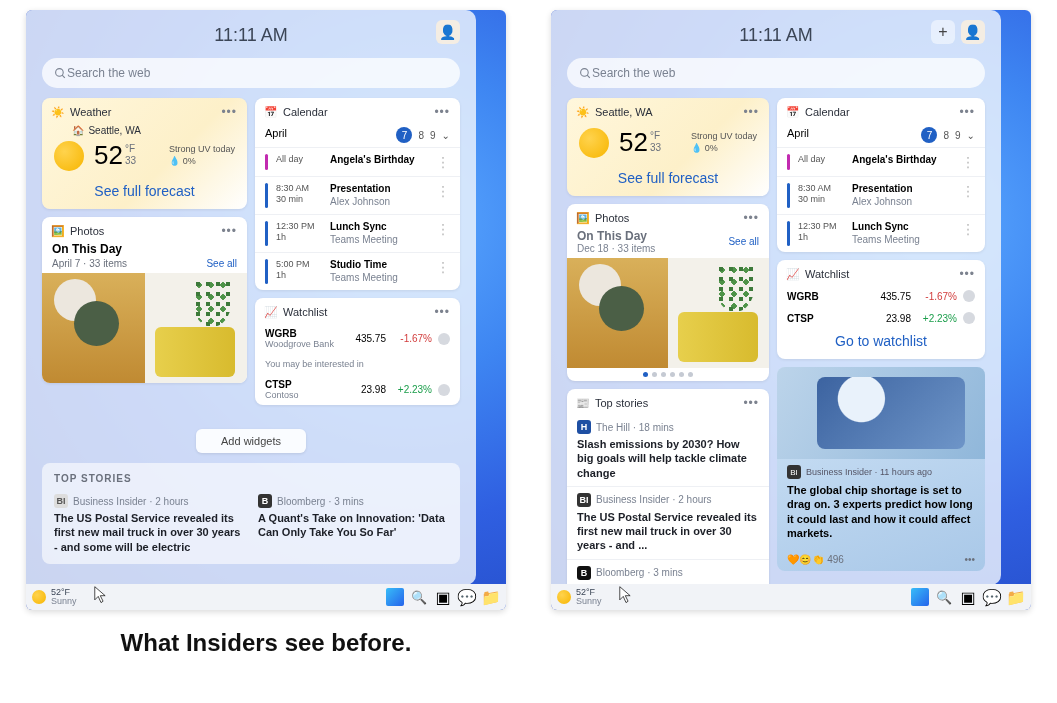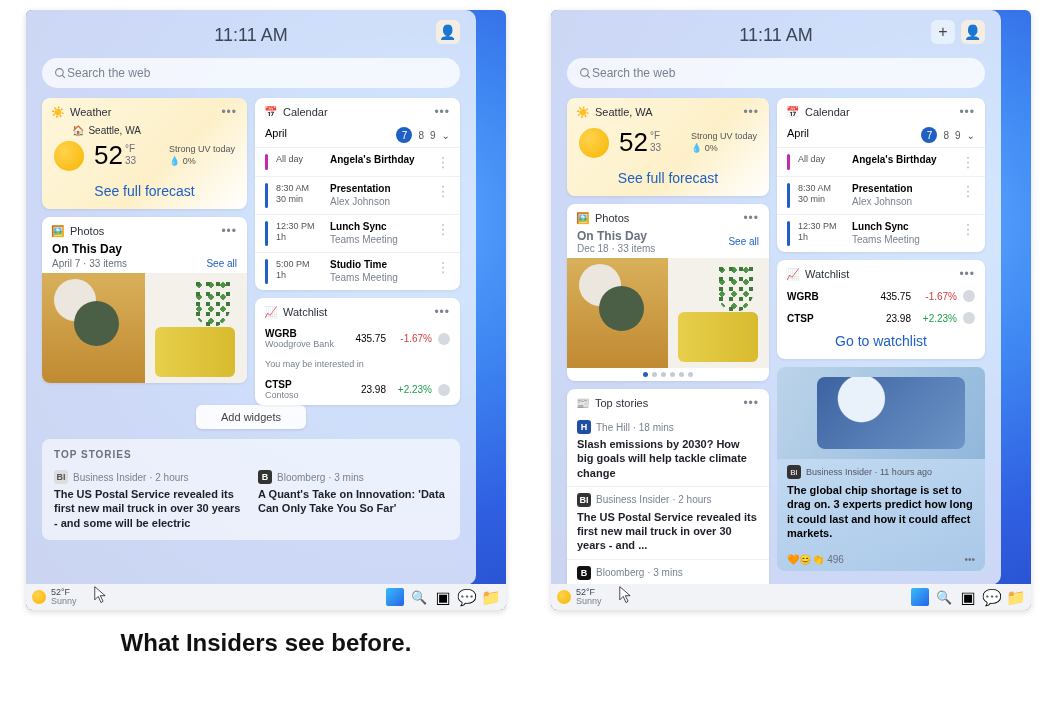--- a/index.html
+++ b/index.html
@@ -69,21 +69,21 @@
 
   
   .wl .row { display: flex; align-items: center; padding: 5px 10px; font-size: 10px; gap: 6px; }
   .wl .sym { font-weight: 700; width: 52px; }
   .wl .sub { color: #7a8291; font-size: 9px; }
   .wl .price { margin-left: auto; width: 40px; text-align: right; }
   .wl .pct { width: 40px; text-align: right; }
   .wl .dot { width: 12px; height: 12px; border-radius: 50%; background: #d6d9df; }
   .up { color: #1b9e4b; } .down { color: #d23c3c; }
 
-  .addw { margin: 0 auto 0 auto; width: 110px; text-align: center; background: rgba(255,255,255,.9); border-radius: 6px; padding: 6px 0; font-size: 11px; color: #444; box-shadow: 0 1px 3px rgba(0,0,0,.1); }
+  .addw { margin: 24px auto 0 auto; width: 110px; text-align: center; background: rgba(255,255,255,.9); border-radius: 6px; padding: 6px 0; font-size: 11px; color: #444; box-shadow: 0 1px 3px rgba(0,0,0,.1); }
 
   .stories { margin: 10px 6px 0 6px; padding: 10px 12px; background: rgba(255,255,255,.6); border-radius: 8px; }
   .stories h4 { font-size: 10px; letter-spacing: 1px; color: #6a707c; font-weight: 600; margin-bottom: 10px; }
   .stories .cols { display: flex; gap: 14px; }
   .stories .cols > div { flex: 1; }
   .src { font-size: 10px; color: #7a8291; display: flex; align-items: center; gap: 5px; margin-bottom: 3px; }
   .src .badge { width: 14px; height: 14px; border-radius: 3px; background: #333; color: #fff; font-size: 9px; font-weight: 700; display: inline-flex; align-items: center; justify-content: center; }
   .headline { font-size: 11px; font-weight: 600; line-height: 1.3; color: #1c1f27; }
 
   

